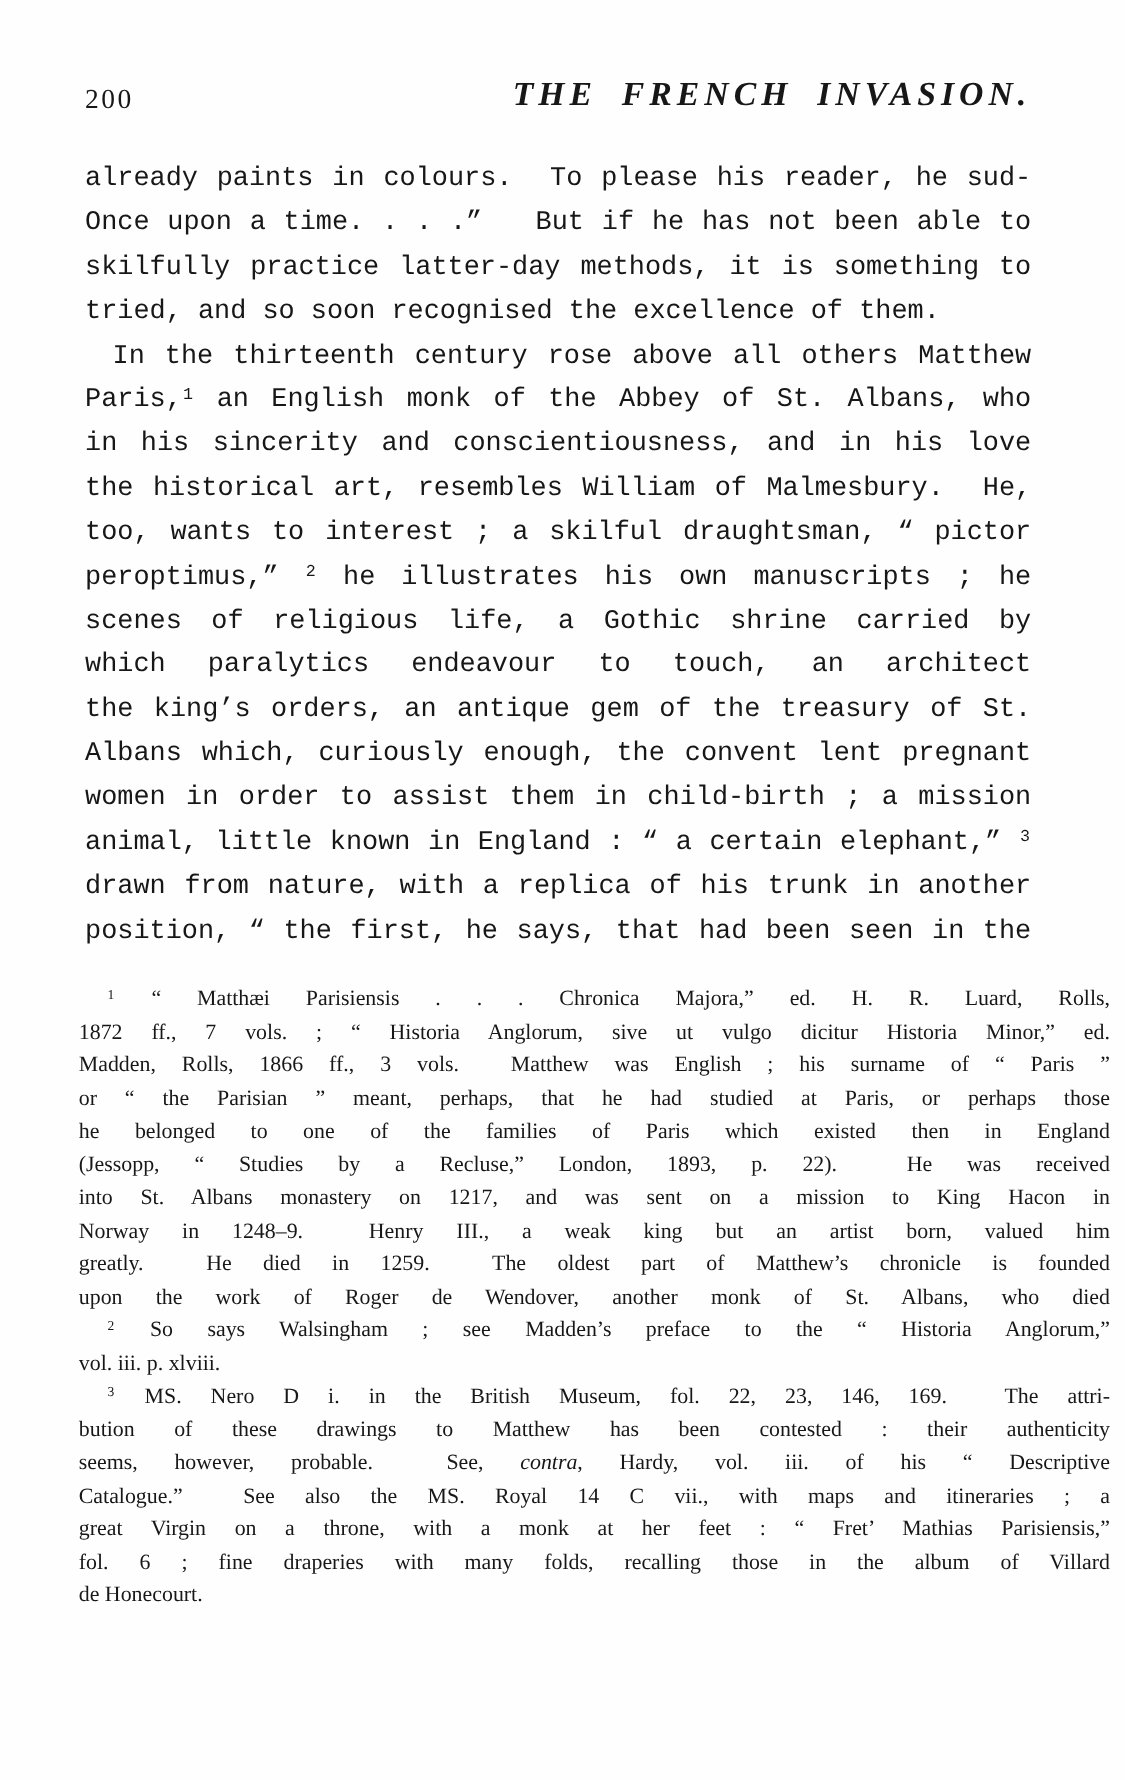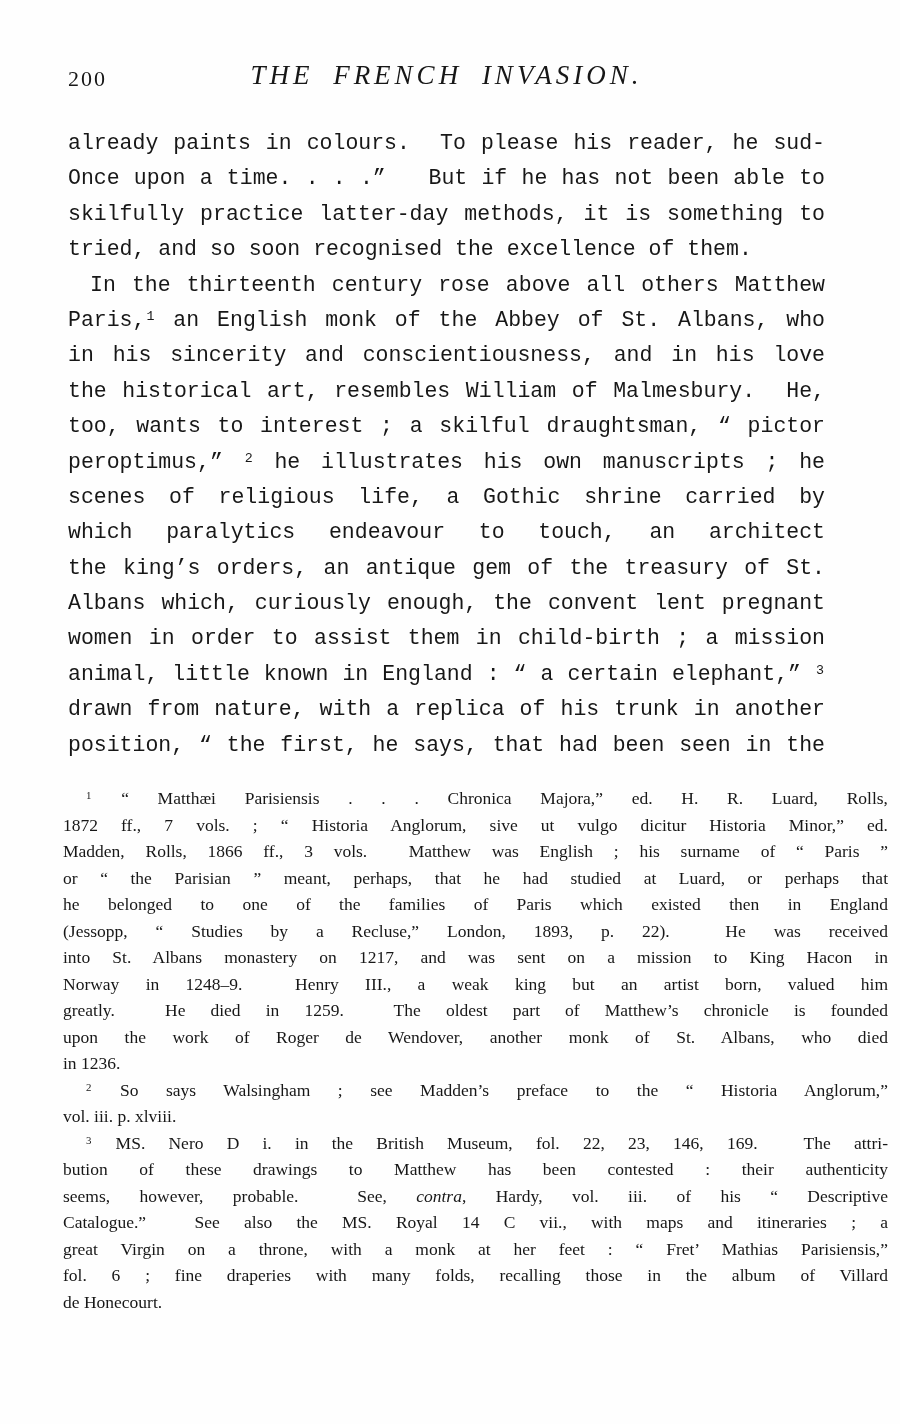--- a/index.html
+++ b/index.html
@@ -33,25 +33,26 @@
     left: 0;
     top: 6px;
     font-size: 22px;
     letter-spacing: 2px;
   }
   .running-title {
     position: absolute;
     left: 0;
     right: 0;
     top: 0;
-    text-align: center;
+    text-align: right;
     font-style: italic;
     font-size: 27px;
     letter-spacing: 4px;
     word-spacing: 9px;
+    font-weight: bold;
   }
   
   .body-text {
     position: absolute;
     top: 126px;
     left: 68px;
     width: 757px;
     font-size: 21.5px;
   }
   .body-text .line {
@@ -114,28 +115,27 @@
       <div class="line"><span>Albans which, curiously enough, the convent lent pregnant</span></div>
       <div class="line"><span>women in order to assist them in child-birth ; a mission</span></div>
       <div class="line"><span>animal, little known in England : “ a certain elephant,” </span><span class="sup">3</span></div>
       <div class="line"><span>drawn from nature, with a replica of his trunk in another</span></div>
       <div class="line"><span>position, “ the first, he says, that had been seen in the</span></div>
     </div>
   <div class="footnotes" id="footnotes">
       <div class="line indent"><span class="sup">1</span><span> “ Matthæi Parisiensis . . . Chronica Majora,” ed. H. R. Luard, Rolls,</span></div>
       <div class="line"><span>1872 ff., 7 vols. ; “ Historia Anglorum, sive ut vulgo dicitur Historia Minor,” ed.</span></div>
       <div class="line"><span>Madden, Rolls, 1866 ff., 3 vols.  Matthew was English ; his surname of “ Paris ”</span></div>
-      <div class="line"><span>or “ the Parisian ” meant, perhaps, that he had studied at Luard, or perhaps that</span></div>
+      <div class="line"><span>or “ the Parisian ” meant, perhaps, that he had studied at Paris, or perhaps those</span></div>
       <div class="line"><span>he belonged to one of the families of Paris which existed then in England</span></div>
       <div class="line"><span>(Jessopp, “ Studies by a Recluse,” London, 1893, p. 22).  He was received</span></div>
       <div class="line"><span>into St. Albans monastery on 1217, and was sent on a mission to King Hacon in</span></div>
       <div class="line"><span>Norway in 1248–9.  Henry III., a weak king but an artist born, valued him</span></div>
       <div class="line"><span>greatly.  He died in 1259.  The oldest part of Matthew’s chronicle is founded</span></div>
       <div class="line"><span>upon the work of Roger de Wendover, another monk of St. Albans, who died</span></div>
-      <div class="line last"><span>in 1236.</span></div>
       <div class="line indent"><span class="sup">2</span><span> So says Walsingham ; see Madden’s preface to the “ Historia Anglorum,”</span></div>
       <div class="line last"><span>vol. iii. p. xlviii.</span></div>
       <div class="line indent"><span class="sup">3</span><span> MS. Nero D i. in the British Museum, fol. 22, 23, 146, 169.  The attri-</span></div>
       <div class="line"><span>bution of these drawings to Matthew has been contested : their authenticity</span></div>
       <div class="line"><span>seems, however, probable.  See, </span><span class="it">contra</span><span>, Hardy, vol. iii. of his “ Descriptive</span></div>
       <div class="line"><span>Catalogue.”  See also the MS. Royal 14 C vii., with maps and itineraries ; a</span></div>
       <div class="line"><span>great Virgin on a throne, with a monk at her feet : “ Fret’ Mathias Parisiensis,”</span></div>
       <div class="line"><span>fol. 6 ; fine draperies with many folds, recalling those in the album of Villard</span></div>
       <div class="line last"><span>de Honecourt.</span></div>
     </div>

